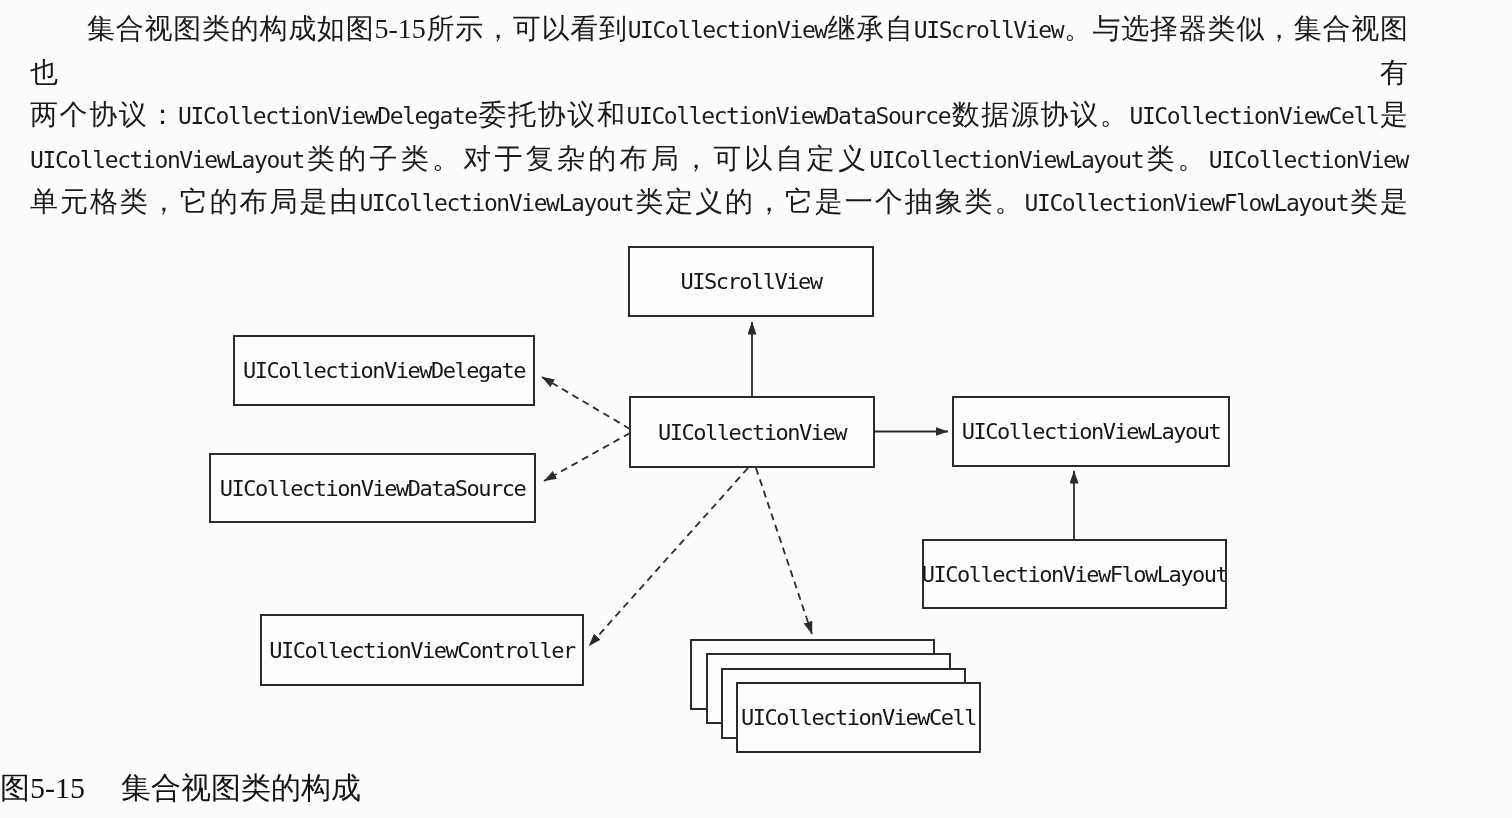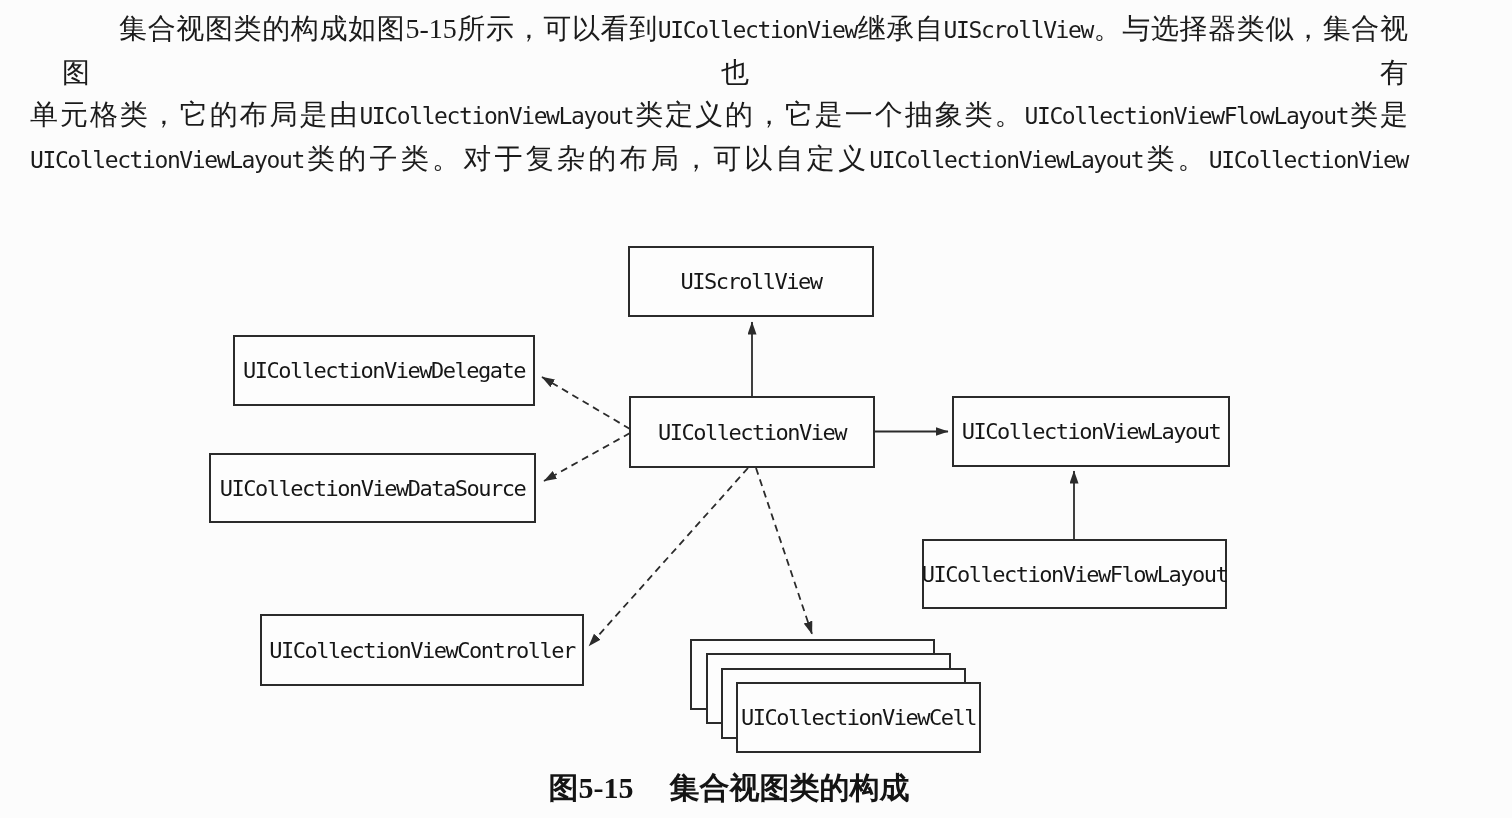--- a/index.html
+++ b/index.html
@@ -8,53 +8,54 @@
     position:relative;width:1512px;height:818px;overflow:hidden;
     background:#fcfcfc;color:#1b1b1b;
     font-family:"Liberation Serif","DejaVu Serif",serif;
   }
   .mono{font-family:"DejaVu Sans Mono","Liberation Mono",monospace;}
 
   
   .paragraph{position:absolute;left:30px;top:8px;width:1378px;
     font-size:28px;line-height:42.6px;}
   .para-line{text-align:justify;text-align-last:justify;}
-  .para-line.indent{text-indent:57px;margin-left:32px;}
+  .para-line.indent{text-indent:57px;}
   .para-line.last{text-align-last:left;}
   .para-line .mono{font-size:23px;letter-spacing:-1.4px;}
 
   
   .arrows{position:absolute;left:0;top:0;}
   .arrows line{stroke:#2b2b2b;stroke-width:1.8;}
   .arrows line.dashed{stroke-dasharray:7 5;}
 
   
   .node{position:absolute;display:flex;align-items:center;justify-content:center;
     background:#fdfdfd;border:2px solid #2b2b2b;box-sizing:border-box;white-space:nowrap;}
   .node .mono,.layer .mono{font-size:22px;letter-spacing:-1.5px;color:#161616;}
   .layer{position:absolute;width:245px;height:71px;background:#fdfdfd;
     border:2px solid #2b2b2b;box-sizing:border-box;}
   .layer.front{display:flex;align-items:center;justify-content:center;white-space:nowrap;}
 
   
-  .caption{position:absolute;left:0;top:768px;width:1458px;text-align:center;
-    font-size:30px;color:#141414;font-weight:bold;}
+  .caption{position:absolute;left:0;top:768px;width:1458px;
+    font-size:30px;color:#141414;}
   .cap-label{margin-right:36px;}
   .watermark{position:absolute;right:20px;top:774px;font-size:21px;color:#cfcfcf;
     font-family:"Liberation Sans","DejaVu Sans",sans-serif;}
 </style>
 </head>
 <body>
 
 <div class="page">
 
   <div class="paragraph">
     <div class="para-line indent">集合视图类的构成如图5-15所示，可以看到<span class="mono">UICollectionView</span>继承自<span class="mono">UIScrollView</span>。与选择器类似，集合视图也有</div>
+    <div class="para-line">两个协议：<span class="mono">UICollectionViewDelegate</span>委托协议和<span class="mono">UICollectionViewDataSource</span>数据源协议。<span class="mono">UICollectionViewCell</span>是</div>
+    <div class="para-line"><span class="mono">UICollectionViewLayout</span>类的子类。对于复杂的布局，可以自定义<span class="mono">UICollectionViewLayout</span>类。<span class="mono">UICollectionView</span></div>
     <div class="para-line">单元格类，它的布局是由<span class="mono">UICollectionViewLayout</span>类定义的，它是一个抽象类。<span class="mono">UICollectionViewFlowLayout</span>类是</div>
-    <div class="para-line"><span class="mono">UICollectionViewLayout</span>类的子类。对于复杂的布局，可以自定义<span class="mono">UICollectionViewLayout</span>类。<span class="mono">UICollectionView</span></div>
   </div>
 
   <svg class="arrows" width="1512" height="818" viewBox="0 0 1512 818">
     <defs>
       <marker id="ah" markerUnits="userSpaceOnUse" markerWidth="14" markerHeight="10" refX="12.5" refY="4.5" orient="auto">
         <path d="M0,0 L13,4.5 L0,9 z" fill="#2b2b2b"></path>
       </marker>
     </defs>
     <line x1="752" y1="396" x2="752" y2="322" marker-end="url(#ah)"></line>
     <line x1="875" y1="431.5" x2="948" y2="431.5" marker-end="url(#ah)"></line>

